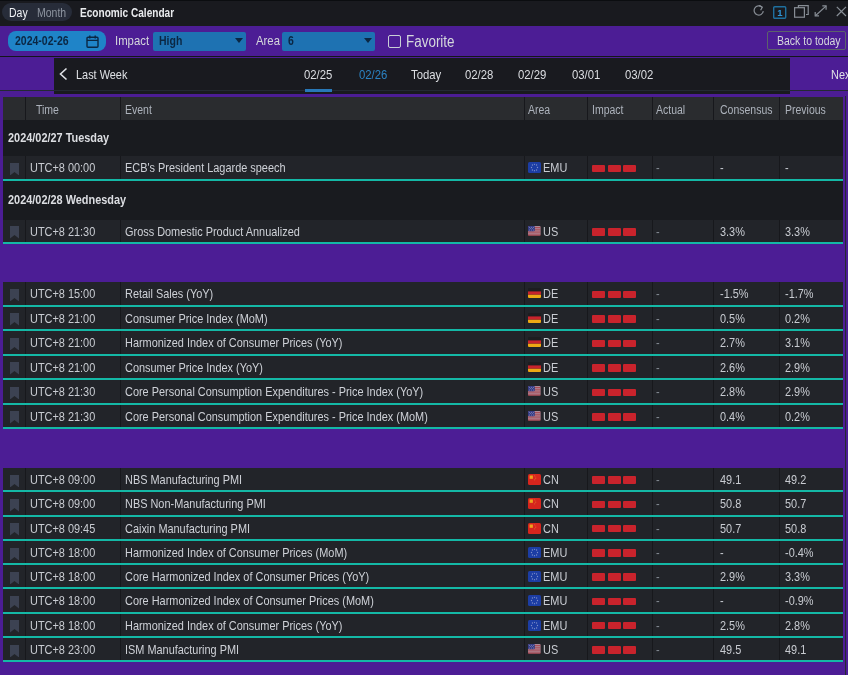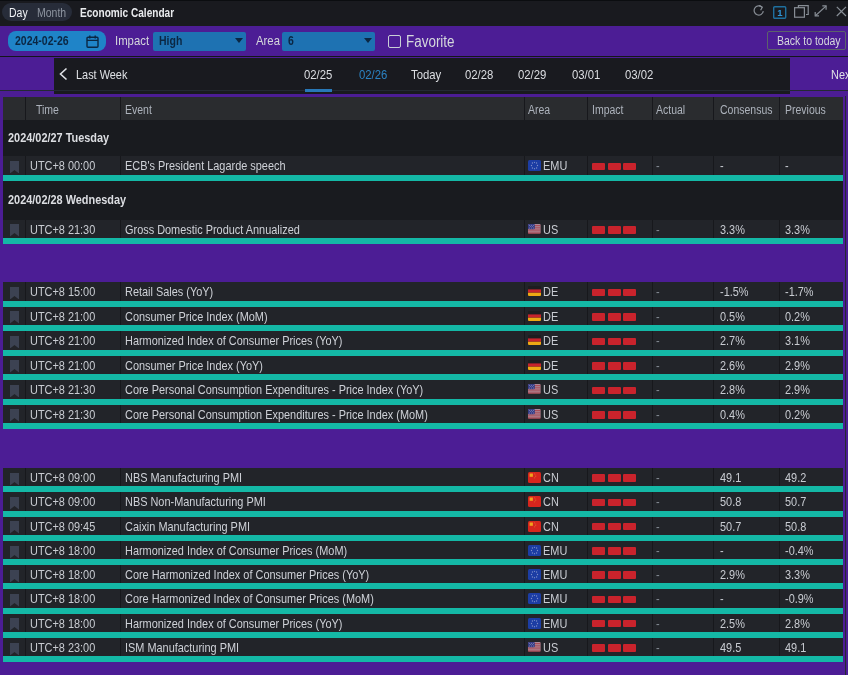--- a/index.html
+++ b/index.html
@@ -30,21 +30,21 @@
 #weeknav .nw { position:absolute; left:777px; top:9px; font-size:13px; color:#dfe1e5; }
 .wdate { position:absolute; top:9px; font-size:13.5px; color:#dcdee2; }
 #wsep { position:absolute; left:0; top:89.6px; width:848px; height:1.4px; background:#242a34; }
 #underl { position:absolute; left:304.5px; top:89.2px; width:27.5px; height:2.6px; background:#2878b8; z-index:3; }
 
 #thead { position:absolute; left:3px; top:97px; width:840px; height:23px; background:#2a2c2f; }
 #thead .hc { position:absolute; top:5.5px; font-size:12.5px; color:#adb3bc; }
 .vs { position:absolute; top:0; bottom:0; width:1px; background:#17181c; }
 .sec { position:absolute; left:3px; width:840px; background:#191b1f; }
 .secT { position:absolute; left:5px; top:50%; margin-top:-8px; font-size:13px; font-weight:700; color:#dcdee2; }
-.row { position:absolute; left:3px; width:840px; background:#222429; border-bottom:6px solid #14b8a6; }
+.row { position:absolute; left:3px; width:840px; background:#222429; border-bottom:2px solid #14b8a6; }
 .bmk { position:absolute; left:7px; top:50%; margin-top:-4.3px; }
 .c { position:absolute; top:50%; height:16px; margin-top:-8px; font-size:13px; color:#c9ccd2; }
 .ct { left:27px; }
 .ce { left:122px; color:#ced1d7; }
 .ca { left:525px; }
 .ca .flg { position:absolute; left:0; top:3px; }
 .ca .s { margin-left:15px; }
 .imp { position:absolute; left:589px; top:0; bottom:1px; display:flex; align-items:center; }
 .imp b { display:block; width:13px; height:7.5px; background:#c9232c; border-radius:1px; margin-right:2.5px; margin-top:3px; }
 .cac { left:653px; color:#868c95; }

